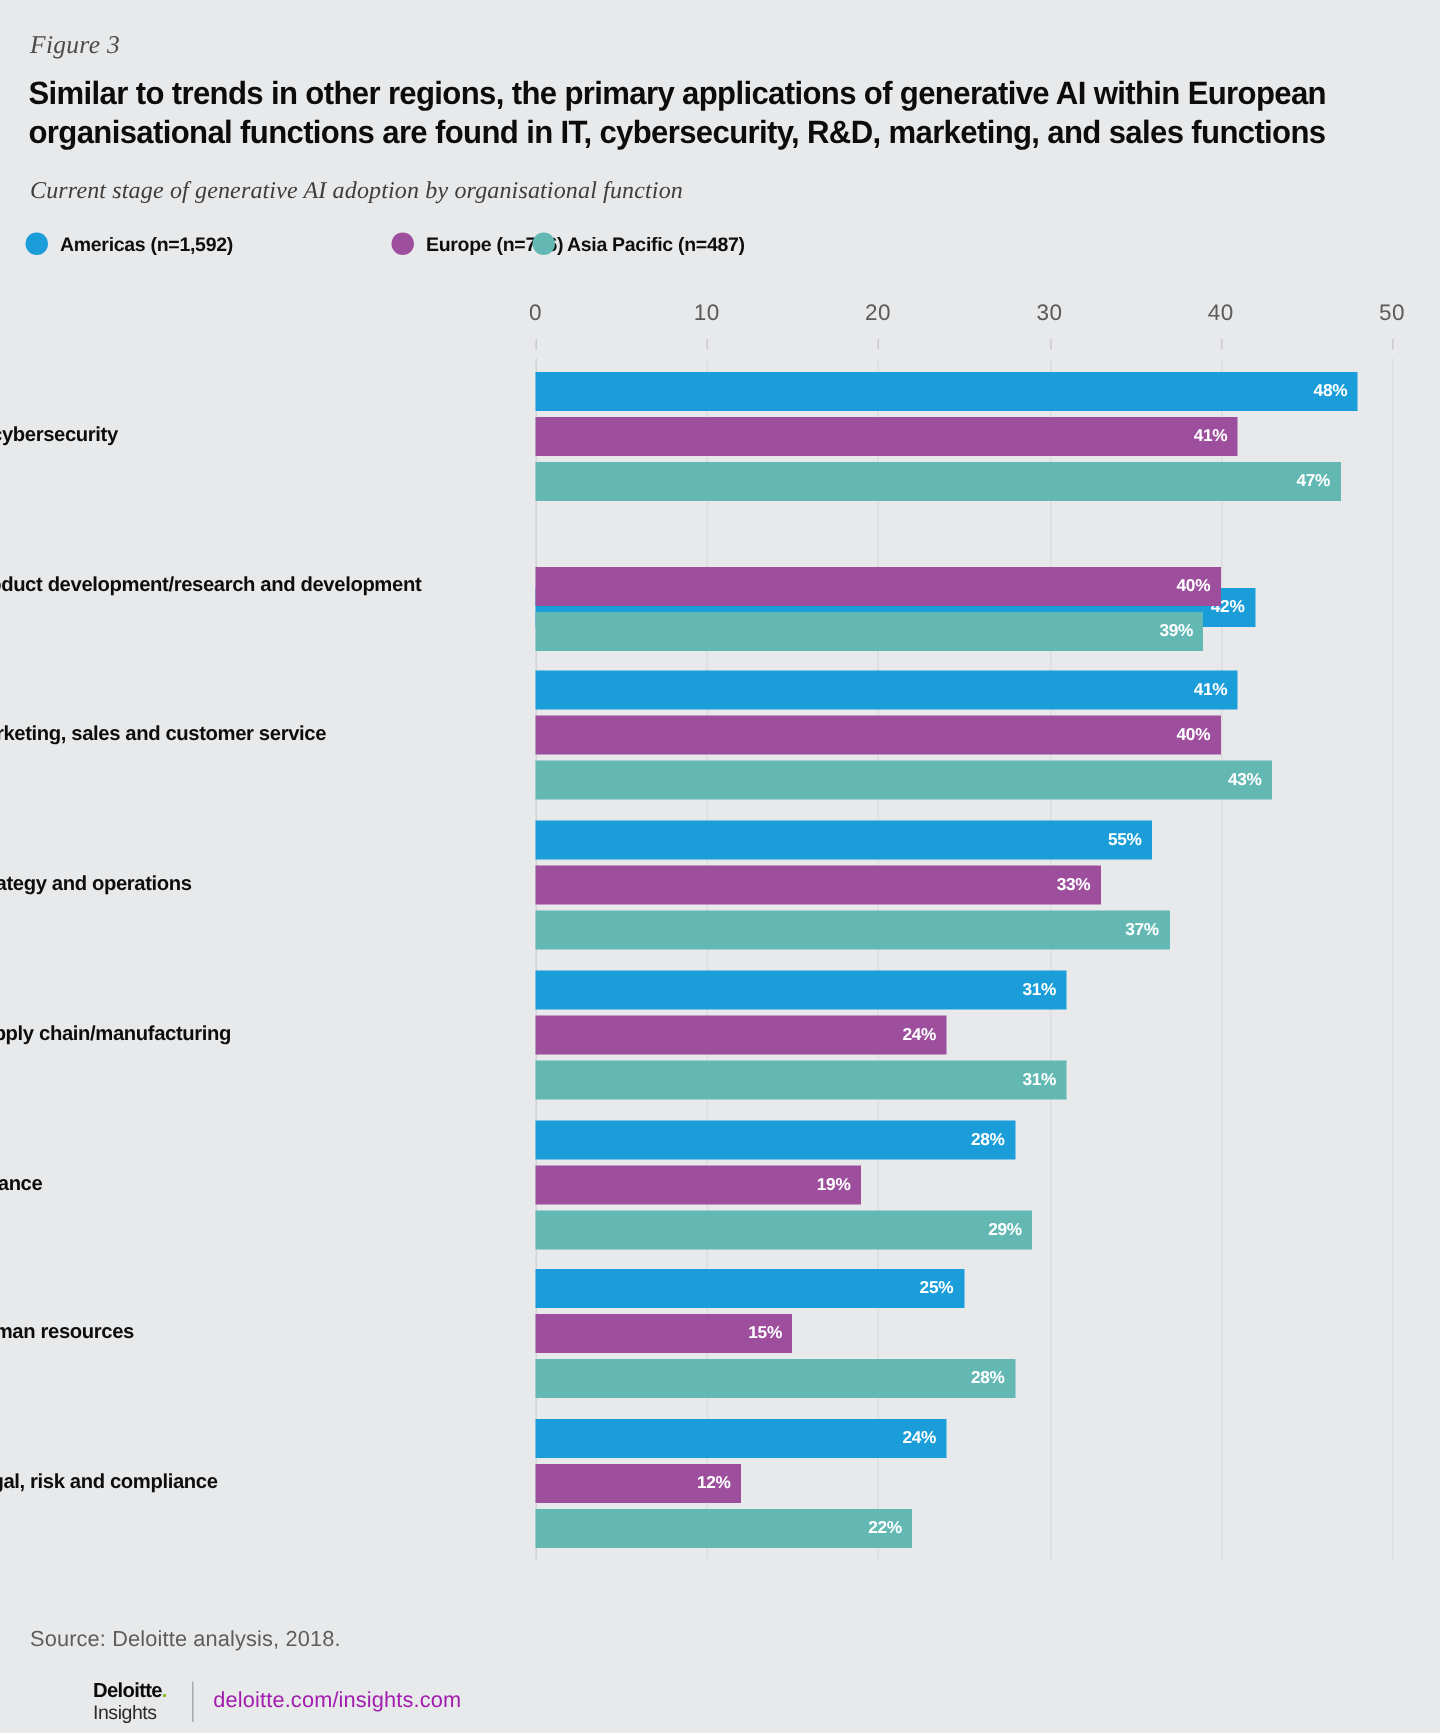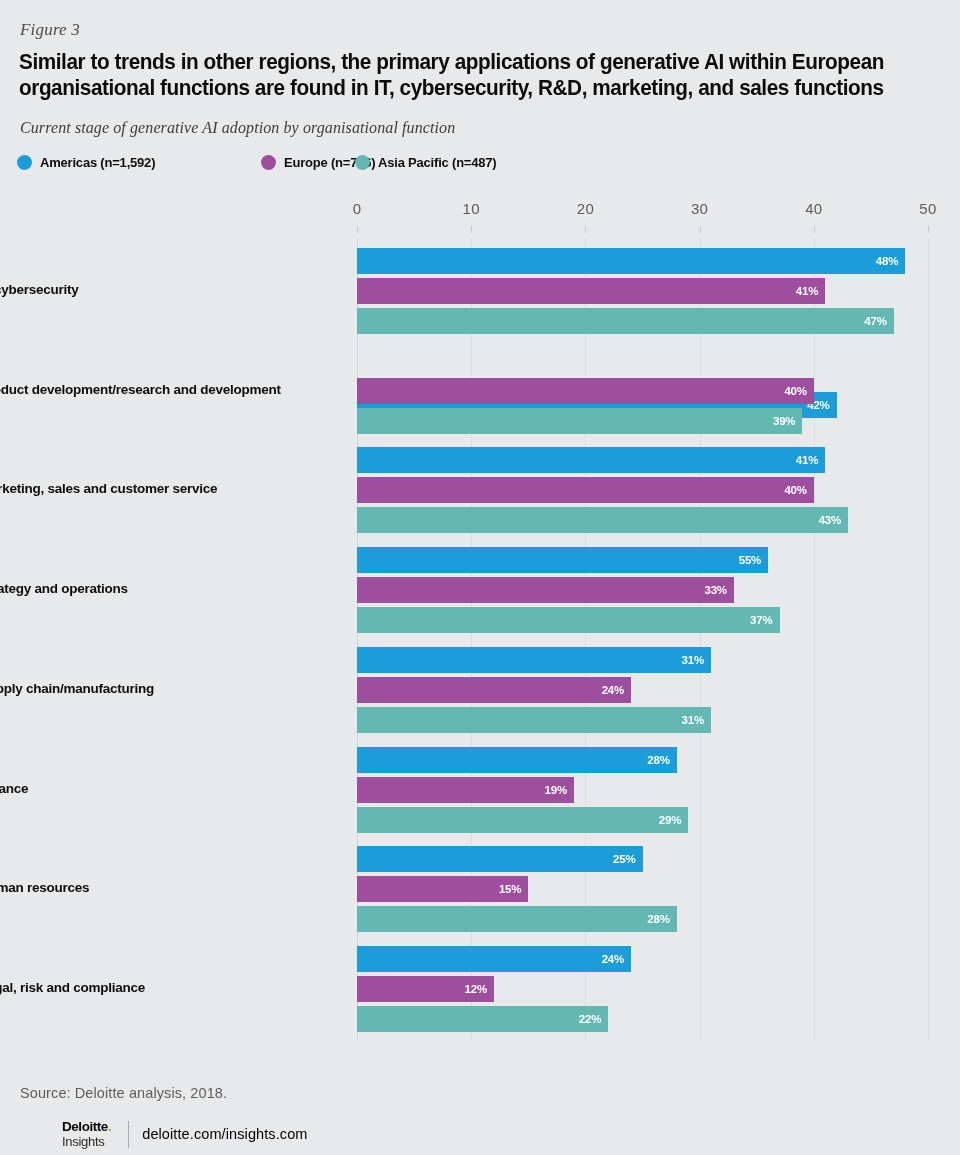--- a/index.html
+++ b/index.html
@@ -205,21 +205,21 @@
     margin-top: 1px;
   }
   .brand-divider {
     width: 1px;
     height: 27px;
     background: #a8a9aa;
     margin: 0 13px 0 17px;
   }
   .brand-url {
     font-size: 14.5px;
-    color: #000000;
+    color: #a21caf;
     letter-spacing: .1px;
     white-space: nowrap;
   }
 </style>
 </head>
 <body>
 
 <div id="figure">
 
   <div class="fig-label">Figure 3</div>

